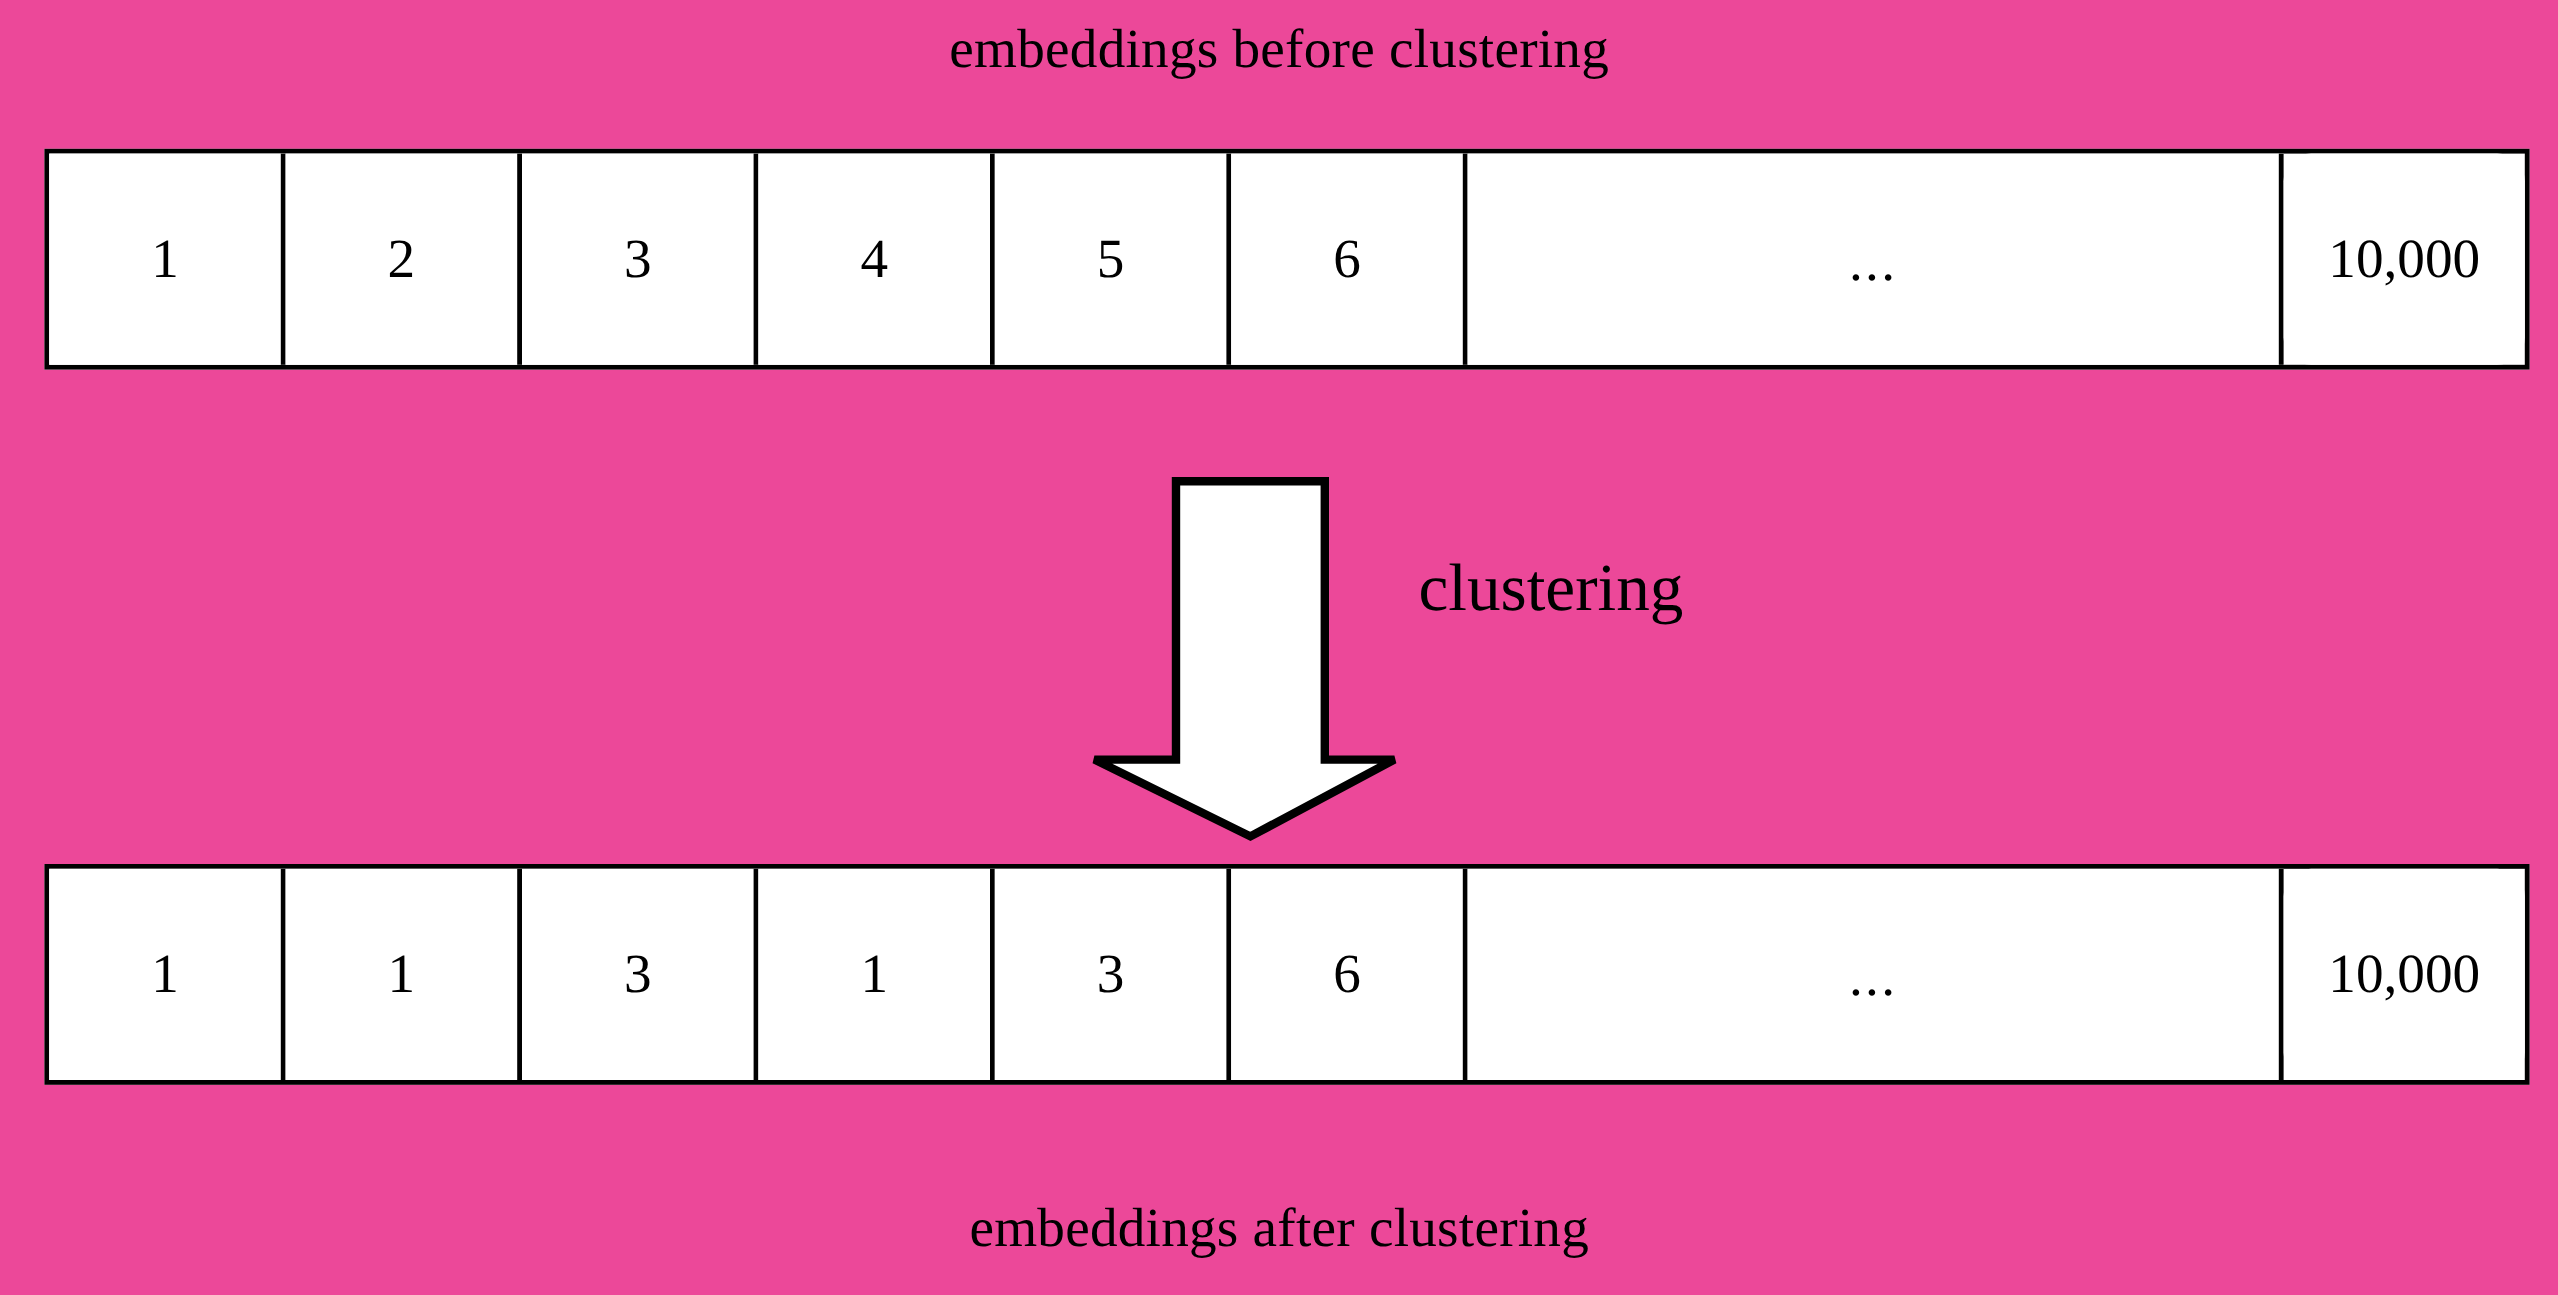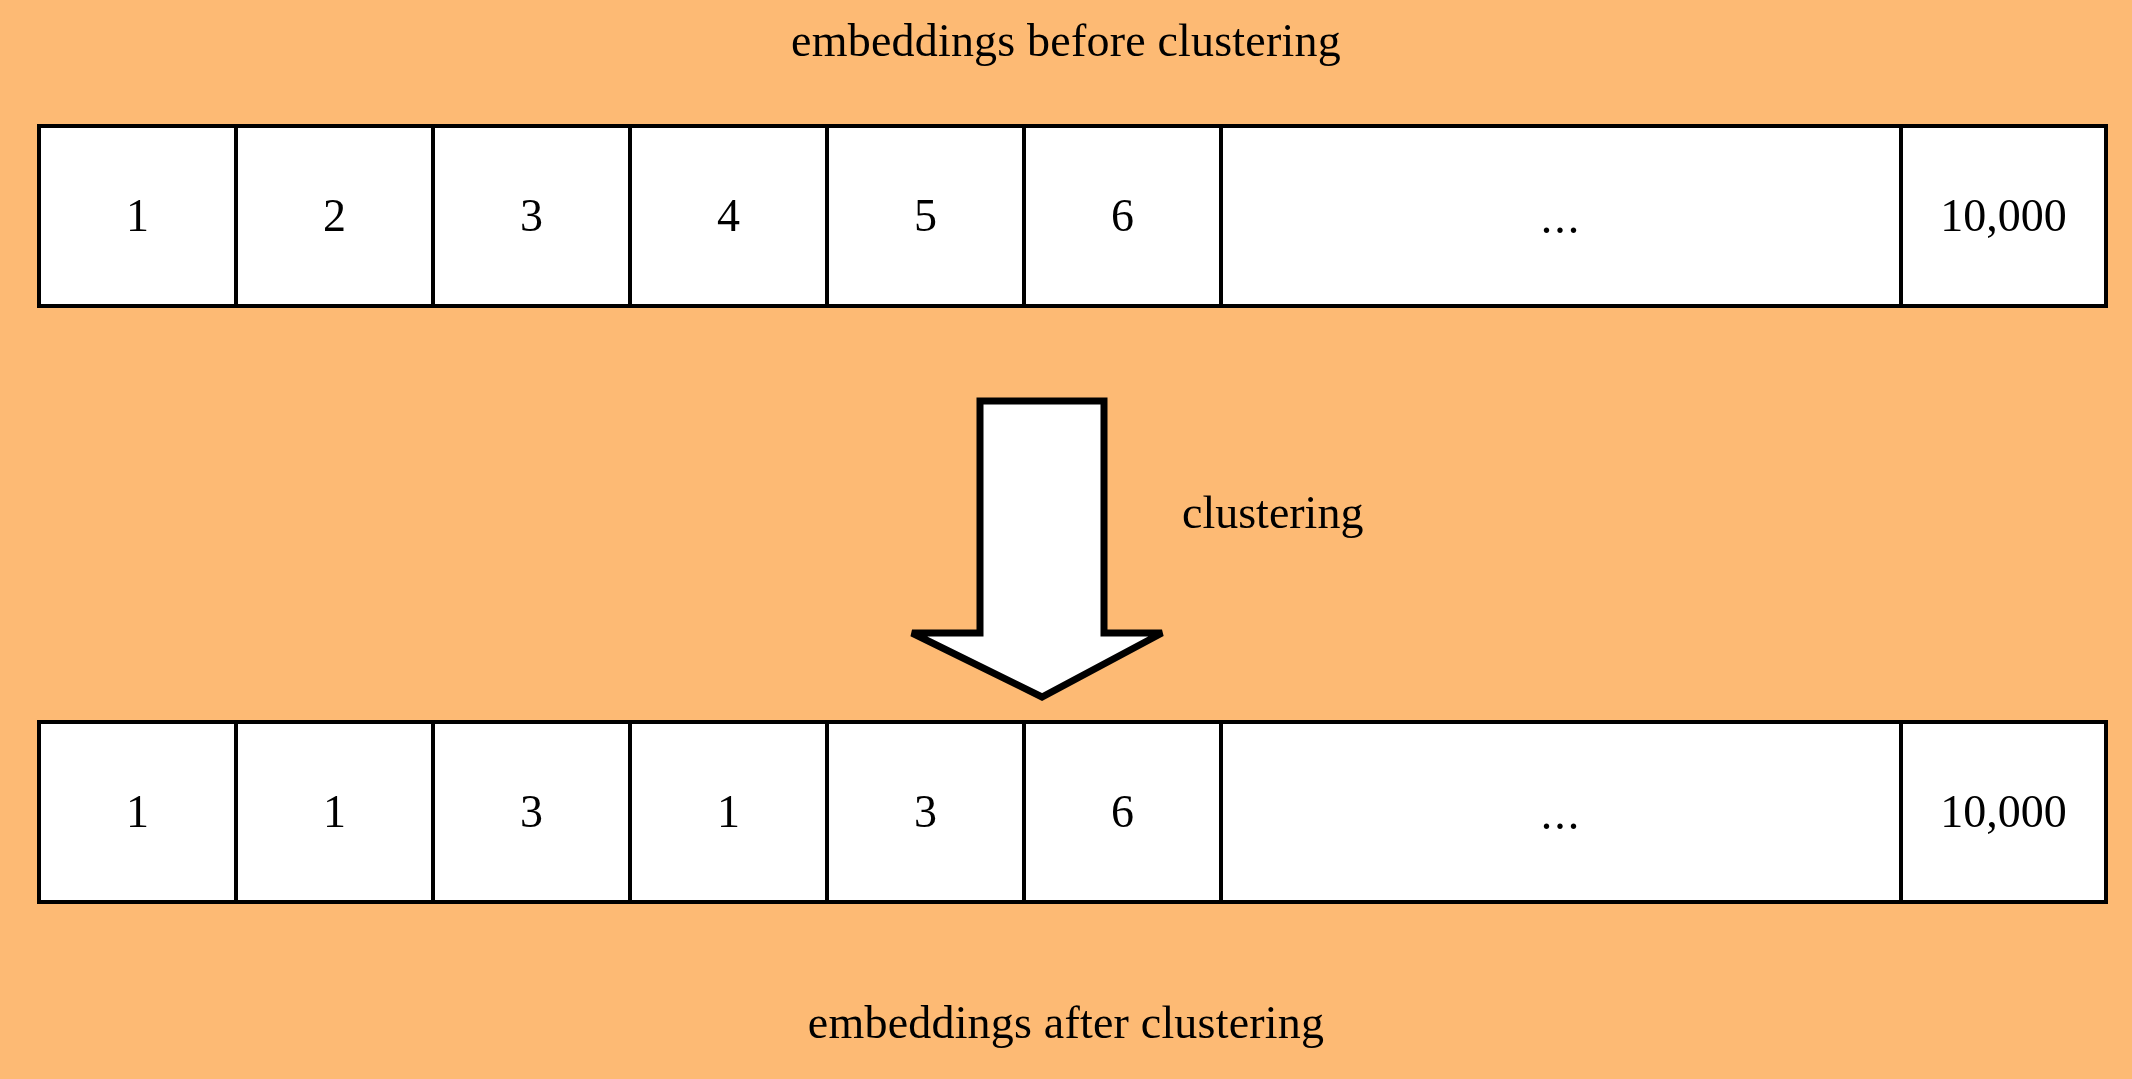--- a/index.html
+++ b/index.html
@@ -9,21 +9,21 @@
     background: #ffffff;
   }
   body {
     font-family: "Liberation Serif", "DejaVu Serif", serif;
     color: #000000;
   }
   #figure {
     position: relative;
     width: 2132px;
     height: 1079px;
-    background: #fdba74;
+    background: #ec4899;
     overflow: hidden;
   }
 
   
   .caption {
     position: absolute;
     text-align: center;
     font-size: 46px;
     line-height: 1;
     letter-spacing: 0.2px;
@@ -88,22 +88,22 @@
     position: absolute;
     left: 900px;
     top: 395px;
     width: 275px;
     height: 310px;
   }
   #arrow-svg { display: block; }
   #arrow-label {
     position: absolute;
     left: 1182px;
-    top: 490px;
-    font-size: 46px;
+    top: 462px;
+    font-size: 56px;
     line-height: 1;
     white-space: nowrap;
   }
 </style>
 </head>
 <body>
 
 <div id="figure">
 
   <div class="caption" id="caption-top">embeddings before clustering</div>

